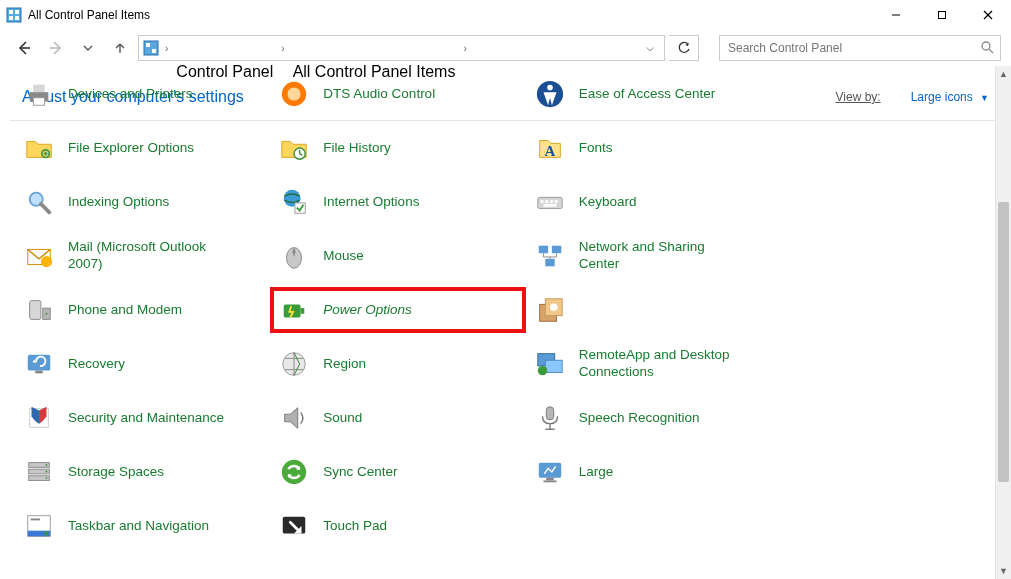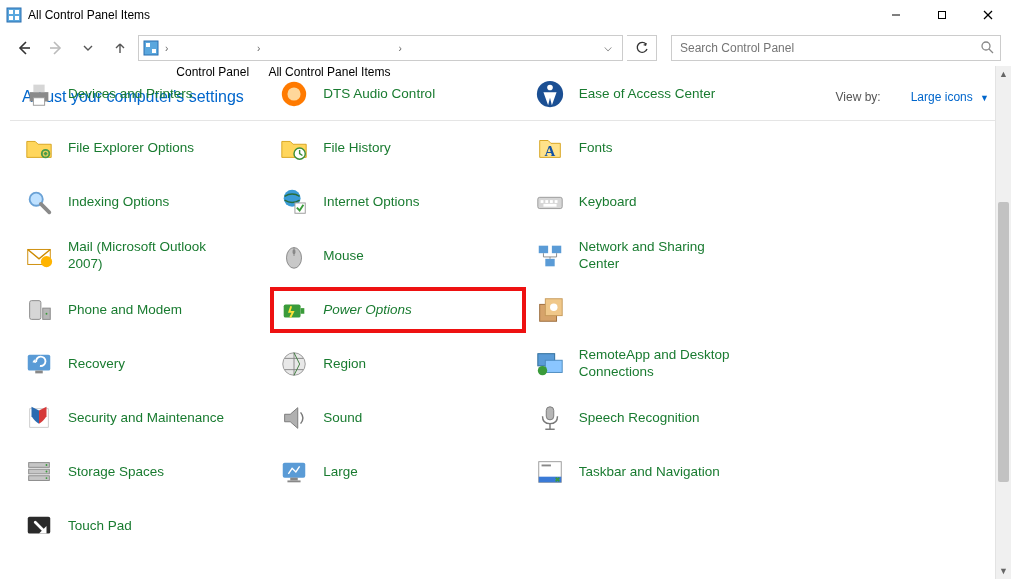--- a/index.html
+++ b/index.html
@@ -59,42 +59,42 @@
     min-width: 300px;
   }
   .address-bar .cp-icon {
     width:16px; height:16px; margin-right:2px;
     display:flex;align-items:center;justify-content:center;
   }
   .breadcrumb-seg {
     padding:0 4px;
     height: 100%;
     display:flex; align-items:center;
-    font-size:12px;
+    font-size:16px;
     white-space:nowrap;
     margin-top:48px;
   }
   .breadcrumb-sep {
     color:#666; font-size:10px; padding:0 2px;
   }
   .address-bar .spacer { flex:1; }
   .address-dd {
     width:20px; text-align:center; color:#555; font-size:10px;
   }
   .refresh-box {
     width:30px; height:26px;
     border:1px solid #ccc;
     border-left:none;
     display:flex;align-items:center;justify-content:center;
     color:#333;
   }
   .search-box {
-    width:330px; height:26px;
+    width:282px; height:26px;
     border:1px solid #ccc;
-    margin-left:10px;
+    margin-left:16px;
     display:flex; align-items:center;
     padding:0 6px;
     color:#888;
     background:#fff;
     gap:32px;
   }
   .search-box input {
     flex:1; border:none; outline:none;
     font-family:inherit; font-size:12px;
     color:#333;
@@ -105,21 +105,21 @@
   .subheader {
     display:flex; align-items:center;
     padding: 22px 22px 14px 22px;
   }
   .subheader h1 {
     margin:0; font-weight:normal;
     color:#0066cc;
     font-size:16px;
     flex:1;
   }
-  .viewby { font-size:12px; color:#555; margin-right:6px;}
+  .viewby { font-size:12px; color:#555; margin-right:6px;text-decoration:underline;}
   .viewby-value { color:#0066cc; font-size:12px;padding-left:24px; }
   .viewby-chevron { color:#0066cc; font-size:9px; margin-left:4px;}
   .divider-line {
     height:1px; background:#e5e5e5;
     margin:0 10px;
   }
   
   .content-wrap {
     position:relative;
     height: calc(579px - 30px - 36px);
@@ -515,20 +515,32 @@
               <rect x="5" y="6" width="22" height="5" fill="#c6c6c6" stroke="#888"></rect>
               <rect x="5" y="13" width="22" height="5" fill="#c6c6c6" stroke="#888"></rect>
               <rect x="5" y="20" width="22" height="5" fill="#c6c6c6" stroke="#888"></rect>
               <circle cx="24" cy="8.5" r="1" fill="#3a9b3a"></circle>
               <circle cx="24" cy="15.5" r="1" fill="#3a9b3a"></circle>
               <circle cx="24" cy="22.5" r="1" fill="#3a9b3a"></circle>
             </svg>
           </div>
         <div class="cp-label">Storage Spaces</div>
       </div>
+      <div class="cp-item">
+        <div class="icon-box">
+            <svg viewBox="0 0 32 32">
+              <circle cx="16" cy="16" r="13" fill="#4aab3a"></circle>
+              <path d="M10 13 A7 7 0 0 1 22 13" fill="none" stroke="#fff" stroke-width="2.5"></path>
+              <path d="M22 10 L22 14 L18 13 Z" fill="#fff"></path>
+              <path d="M22 19 A7 7 0 0 1 10 19" fill="none" stroke="#fff" stroke-width="2.5"></path>
+              <path d="M10 22 L10 18 L14 19 Z" fill="#fff"></path>
+            </svg>
+          </div>
+        <div class="cp-label">Sync Center</div>
+      </div>
 
       <div class="cp-item">
         <div class="icon-box">
             <svg viewBox="0 0 32 32">
               <rect x="4" y="6" width="24" height="16" rx="2" fill="#5a9bd6"></rect>
               <rect x="12" y="22" width="8" height="3" fill="#888"></rect>
               <rect x="9" y="25" width="14" height="2" fill="#888"></rect>
               <path d="M10 18 L14 12 L18 16 L22 10" stroke="#fff" stroke-width="1.5" fill="none"></path>
             </svg>
           </div>

